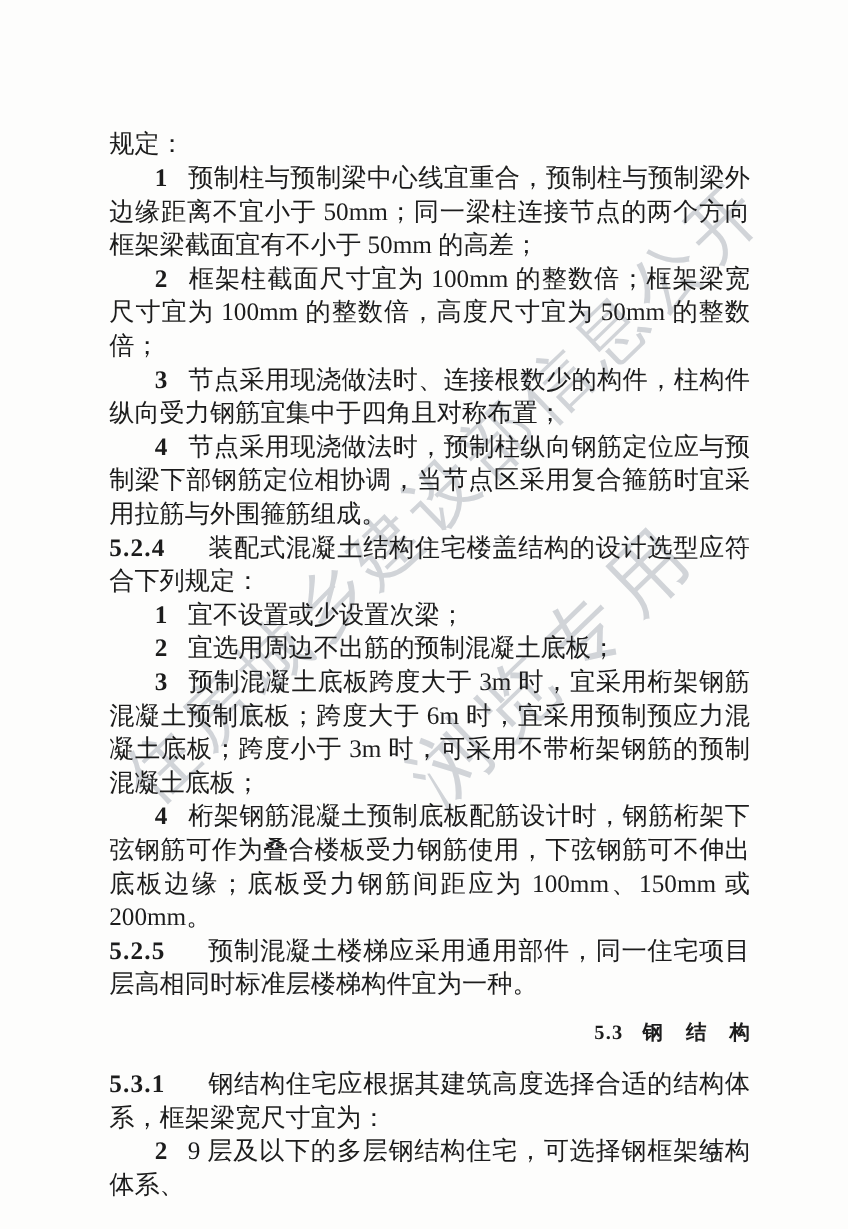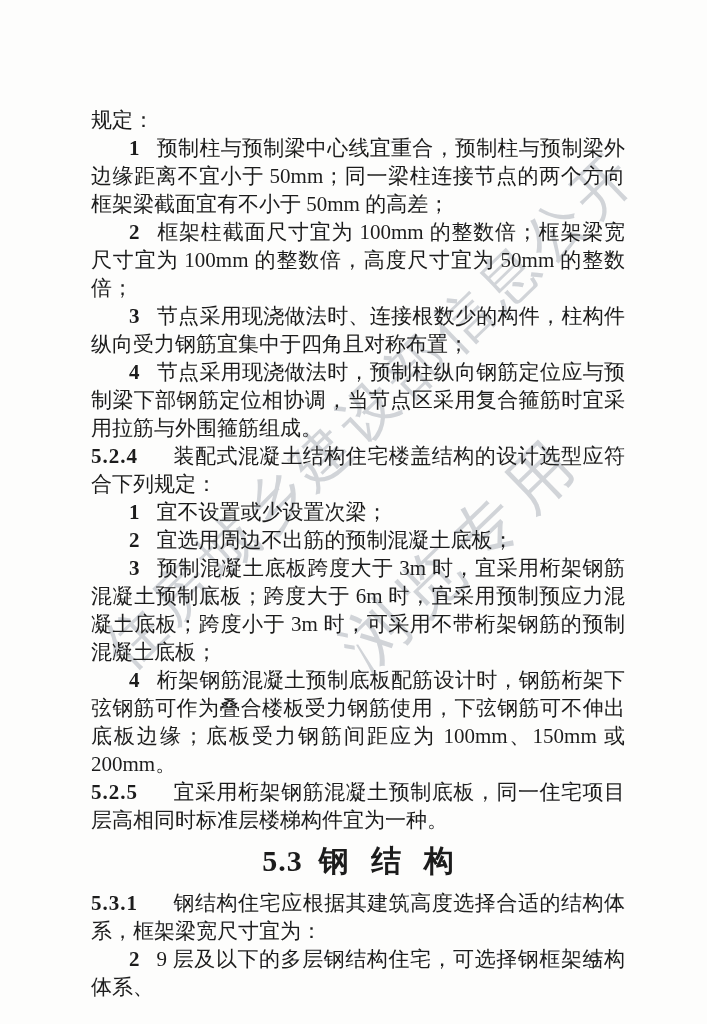--- a/index.html
+++ b/index.html
@@ -59,24 +59,24 @@
   .num {
     font-weight: bold;
     margin-right: 17px;
   }
   p.clause .num {
     letter-spacing: 1px;
     margin-right: 35px;
   }
   h2.heading {
     margin: 12px 0 13px 0;
-    font-size: 30px;
+    font-size: 17px;
     line-height: 30px;
     font-weight: bold;
-    text-align: center;
+    text-align: right;
     text-indent: 0;
   }
   h2.heading .h-num {
     margin-right: 16px;
     letter-spacing: 1px;
   }
   h2.heading .h-title {
     word-spacing: 15px;
   }
   
@@ -100,19 +100,19 @@
       <p class="plain"><span>规定：</span></p>
       <p class="item"><b class="num">1</b><span>预制柱与预制梁中心线宜重合，预制柱与预制梁外边缘距离不宜小于 50mm；同一梁柱连接节点的两个方向框架梁截面宜有不小于 50mm 的高差；</span></p>
       <p class="item"><b class="num">2</b><span>框架柱截面尺寸宜为 100mm 的整数倍；框架梁宽尺寸宜为 100mm 的整数倍，高度尺寸宜为 50mm 的整数倍；</span></p>
       <p class="item"><b class="num">3</b><span>节点采用现浇做法时、连接根数少的构件，柱构件纵向受力钢筋宜集中于四角且对称布置；</span></p>
       <p class="item"><b class="num">4</b><span>节点采用现浇做法时，预制柱纵向钢筋定位应与预制梁下部钢筋定位相协调，当节点区采用复合箍筋时宜采用拉筋与外围箍筋组成。</span></p>
       <p class="clause"><b class="num">5.2.4</b><span>装配式混凝土结构住宅楼盖结构的设计选型应符合下列规定：</span></p>
       <p class="item"><b class="num">1</b><span>宜不设置或少设置次梁；</span></p>
       <p class="item"><b class="num">2</b><span>宜选用周边不出筋的预制混凝土底板；</span></p>
       <p class="item"><b class="num">3</b><span>预制混凝土底板跨度大于 3m 时，宜采用桁架钢筋混凝土预制底板；跨度大于 6m 时，宜采用预制预应力混凝土底板；跨度小于 3m 时，可采用不带桁架钢筋的预制混凝土底板；</span></p>
       <p class="item"><b class="num">4</b><span>桁架钢筋混凝土预制底板配筋设计时，钢筋桁架下弦钢筋可作为叠合楼板受力钢筋使用，下弦钢筋可不伸出底板边缘；底板受力钢筋间距应为 100mm、150mm 或 200mm。</span></p>
-      <p class="clause"><b class="num">5.2.5</b><span>宜采用桁架钢筋混凝土预制底板，同一住宅项目层高相同时标准层楼梯构件宜为一种。</span></p>
+      <p class="clause"><b class="num">5.2.5</b><span>预制混凝土楼梯应采用通用部件，同一住宅项目层高相同时标准层楼梯构件宜为一种。</span></p>
       <h2 class="heading"><span class="h-num">5.3</span><span class="h-title">钢 结 构</span></h2>
       <p class="clause"><b class="num">5.3.1</b><span>钢结构住宅应根据其建筑高度选择合适的结构体系，框架梁宽尺寸宜为：</span></p>
       <p class="item"><b class="num">2</b><span>9 层及以下的多层钢结构住宅，可选择钢框架结构体系、</span></p>
     </main>
   <div class="page-number">9</div>
 </div>
 
 </body></html>

